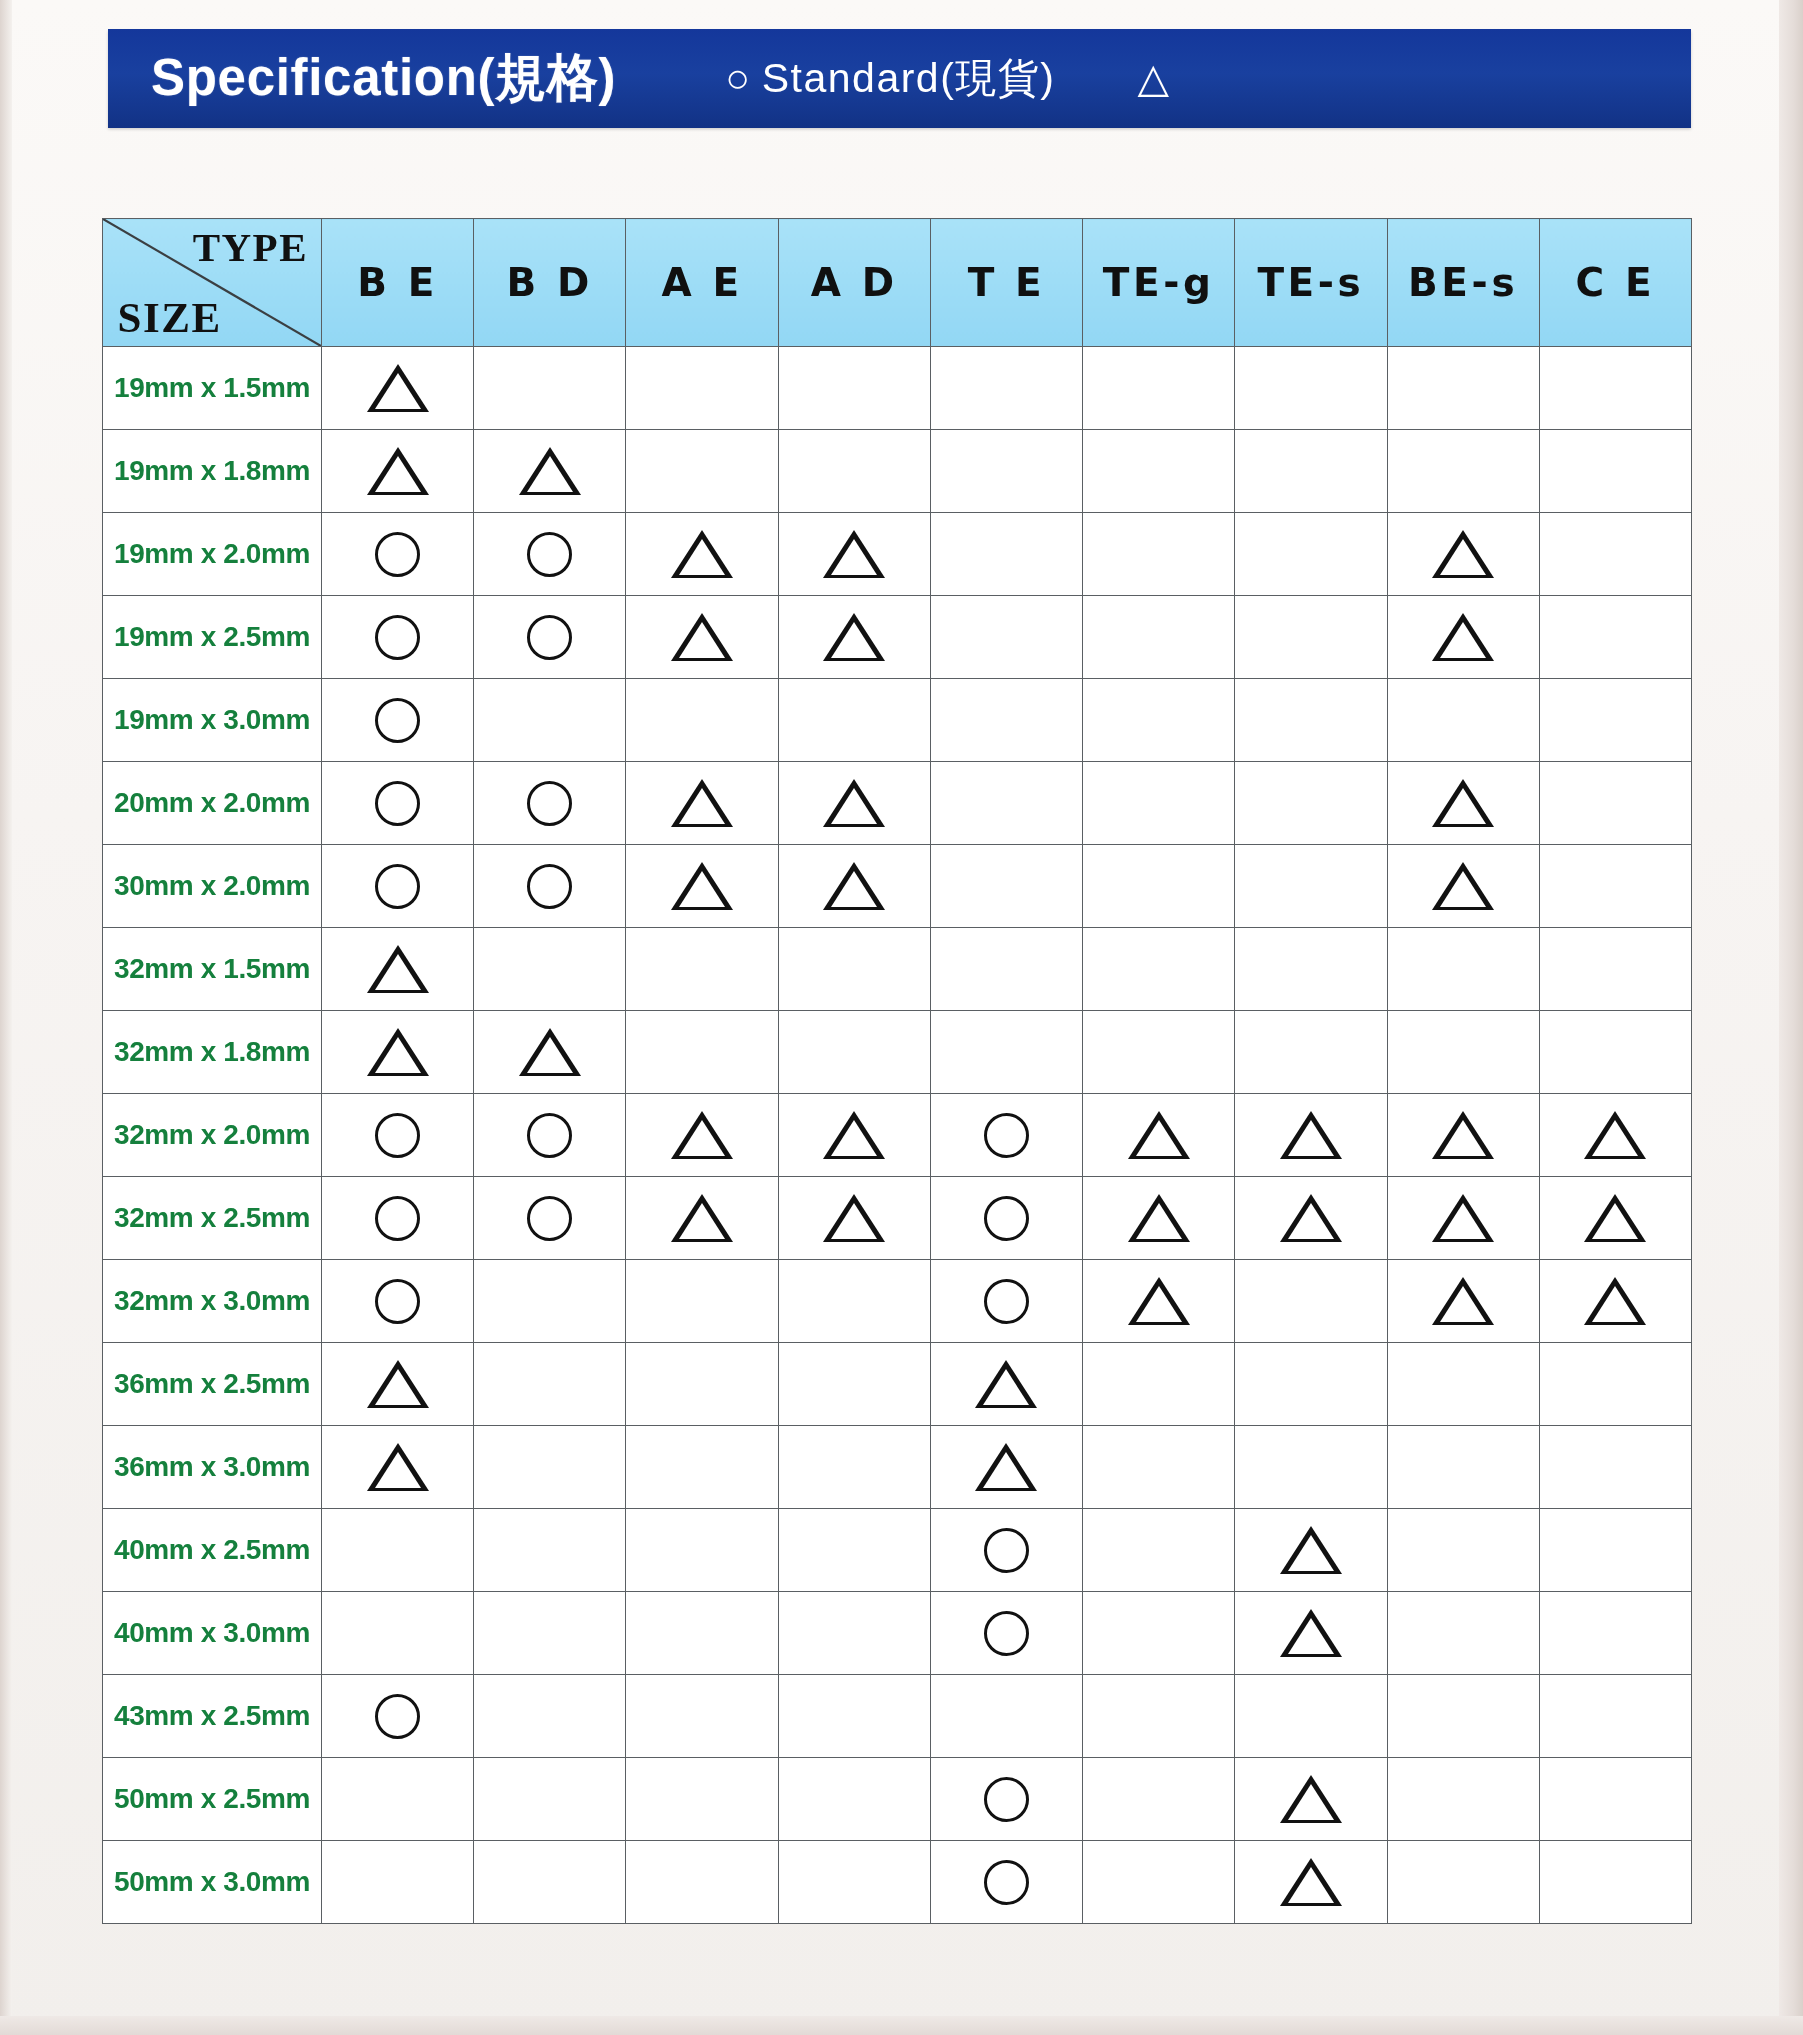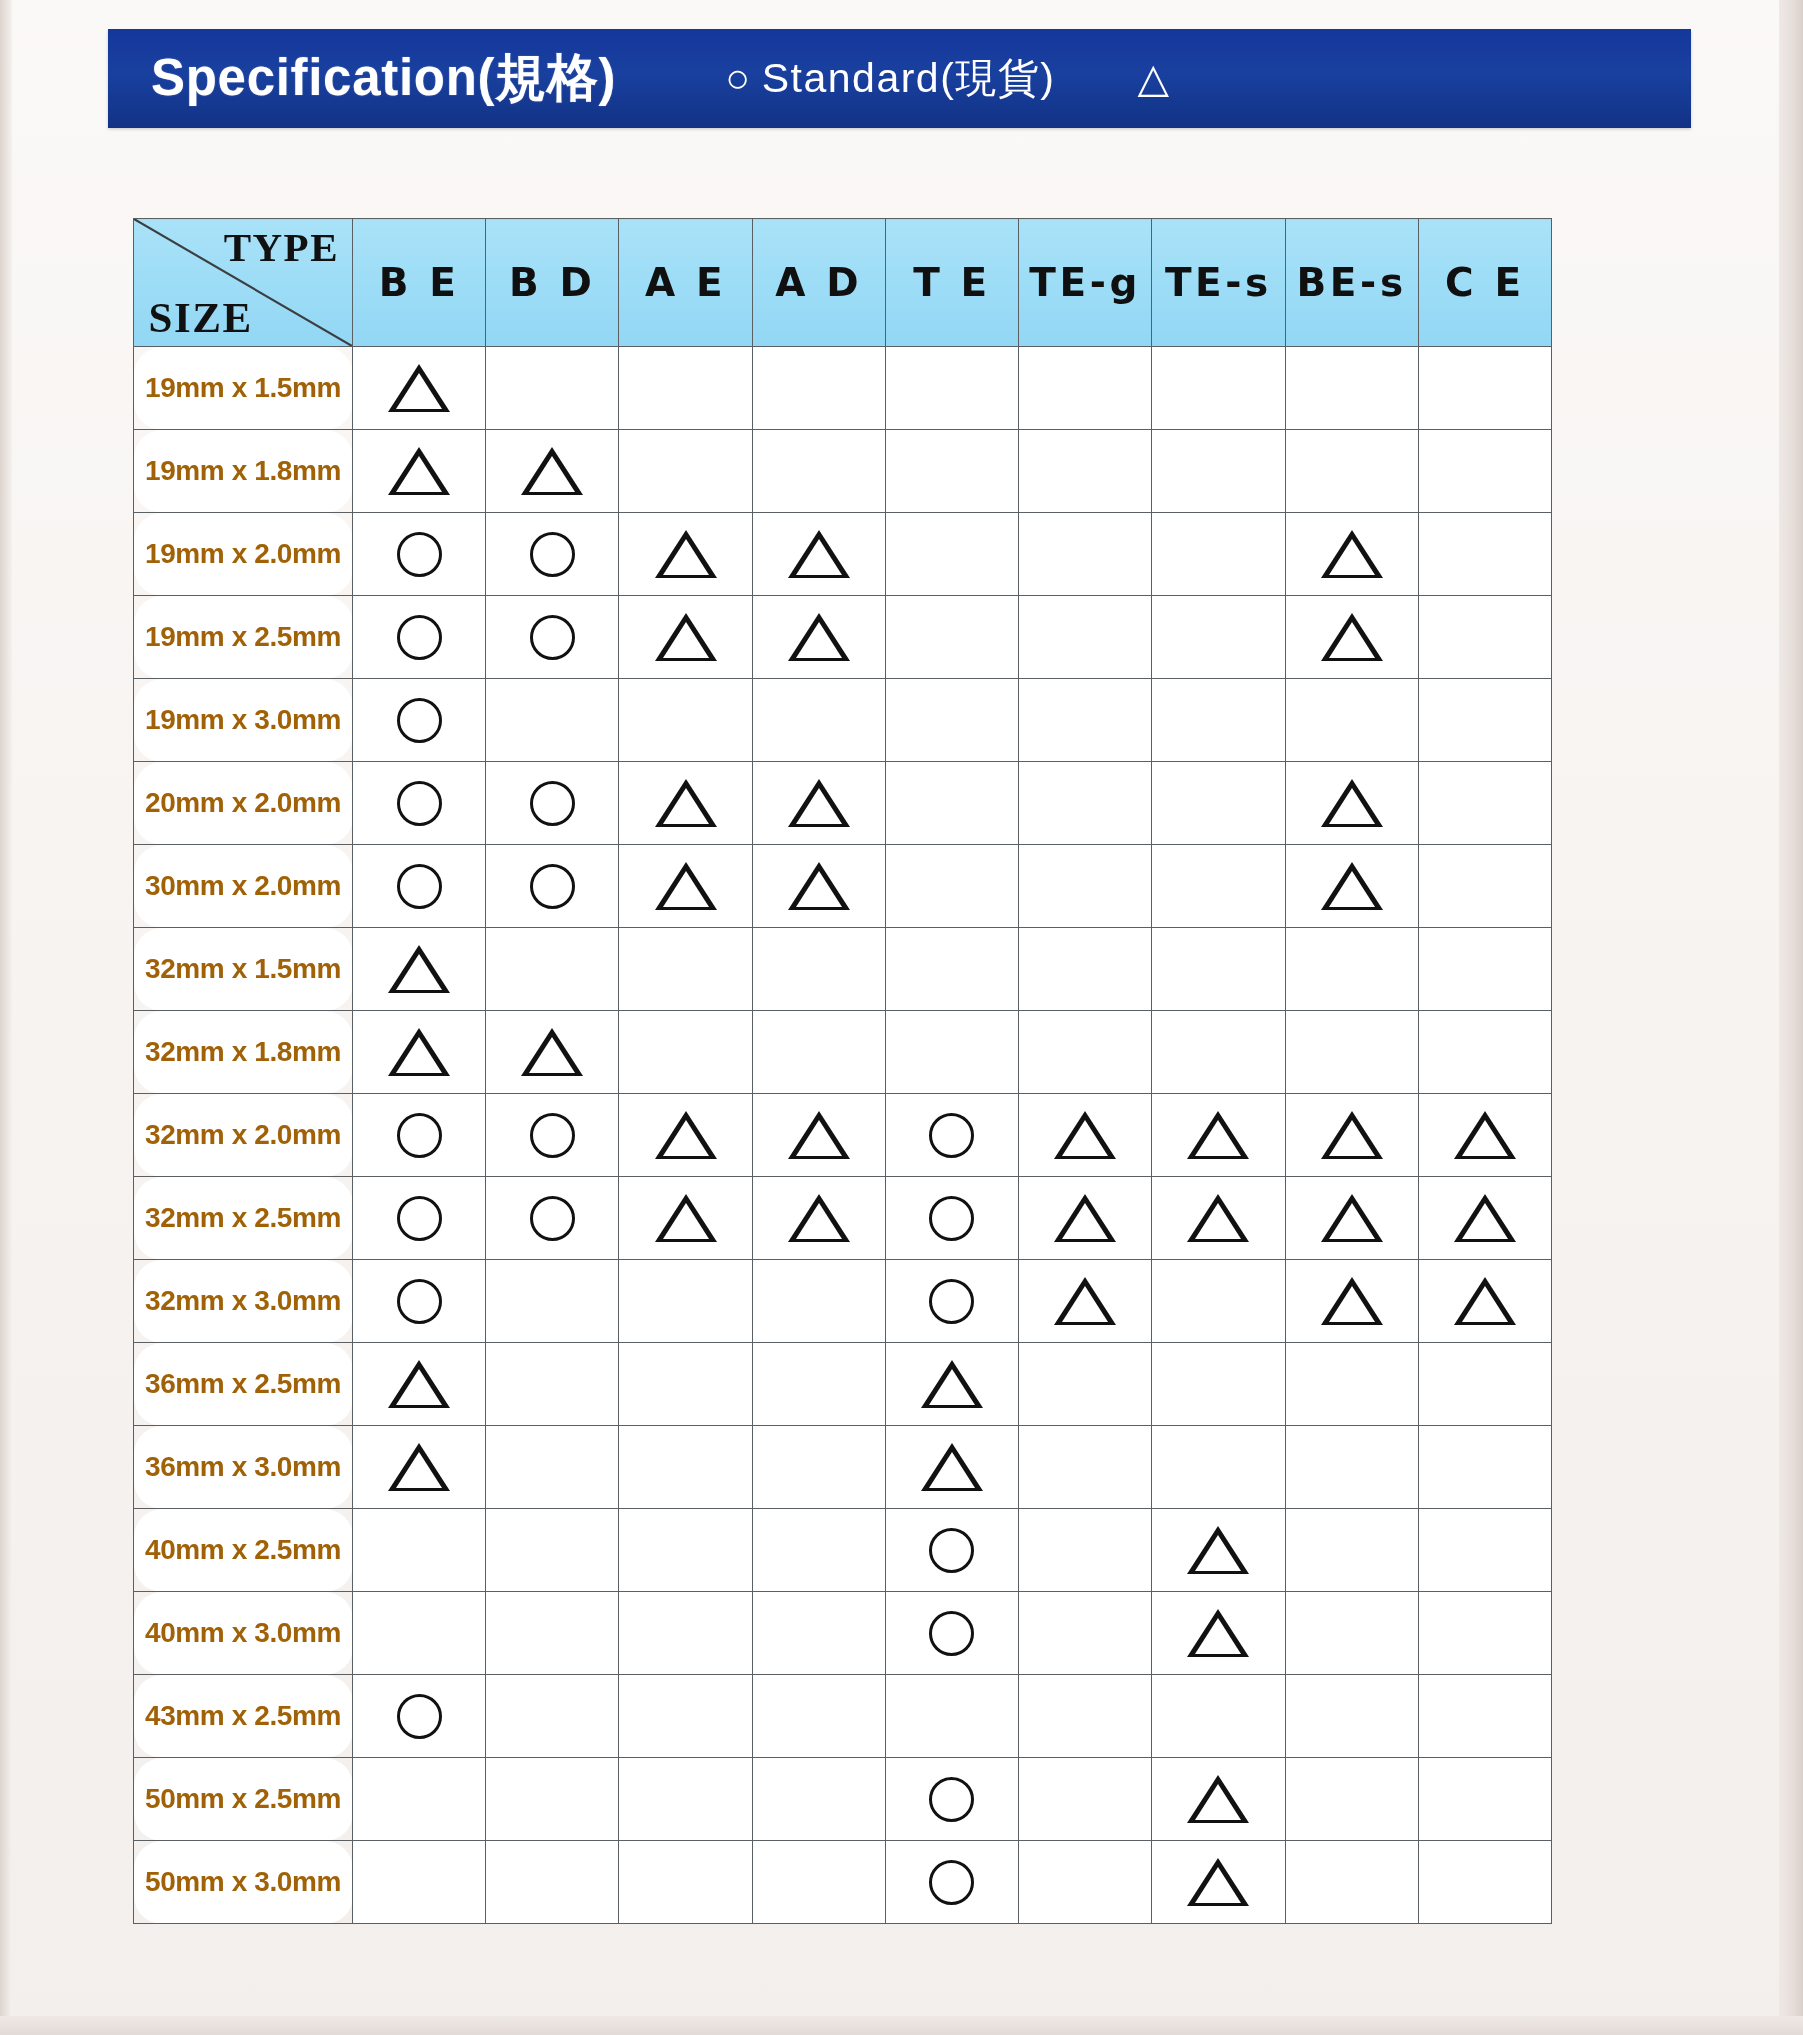--- a/index.html
+++ b/index.html
@@ -88,23 +88,22 @@
 
   
   .table-wrap {
     position: absolute;
     left: 102px;
     top: 218px;
     width: 1590px;
   }
   table.spec {
     border-collapse: collapse;
-    width: 1419px;
+    width: 1590px;
     table-layout: fixed;
-    margin-left: 31px;
   }
   table.spec td, table.spec th {
     border: 1.5px solid #5a5f63;
     padding: 0;
     text-align: center;
     vertical-align: middle;
   }
   thead th {
     background: #9fddf7;
     background: linear-gradient(180deg, #a9e2f8 0%, #92d7f4 100%);
@@ -154,25 +153,24 @@
   }
   tbody td {
     height: 82px;
     background: #ffffff;
   }
   td.size-cell {
     text-align: left;
     padding-left: 8.7px;
     font-size: 28px;
     font-weight: 600;
-    color: #a16207;
+    color: #15803d;
     white-space: nowrap;
     letter-spacing: -0.4px;
     font-family: "Liberation Sans", sans-serif;
-    border-radius: 28px;
   }
   .sym {
     display: inline-block;
     line-height: 1;
     color: #0b0b0b;
   }
   .sym-circle {
     width: 45px;
     height: 45px;
     border: 3.6px solid #111;

